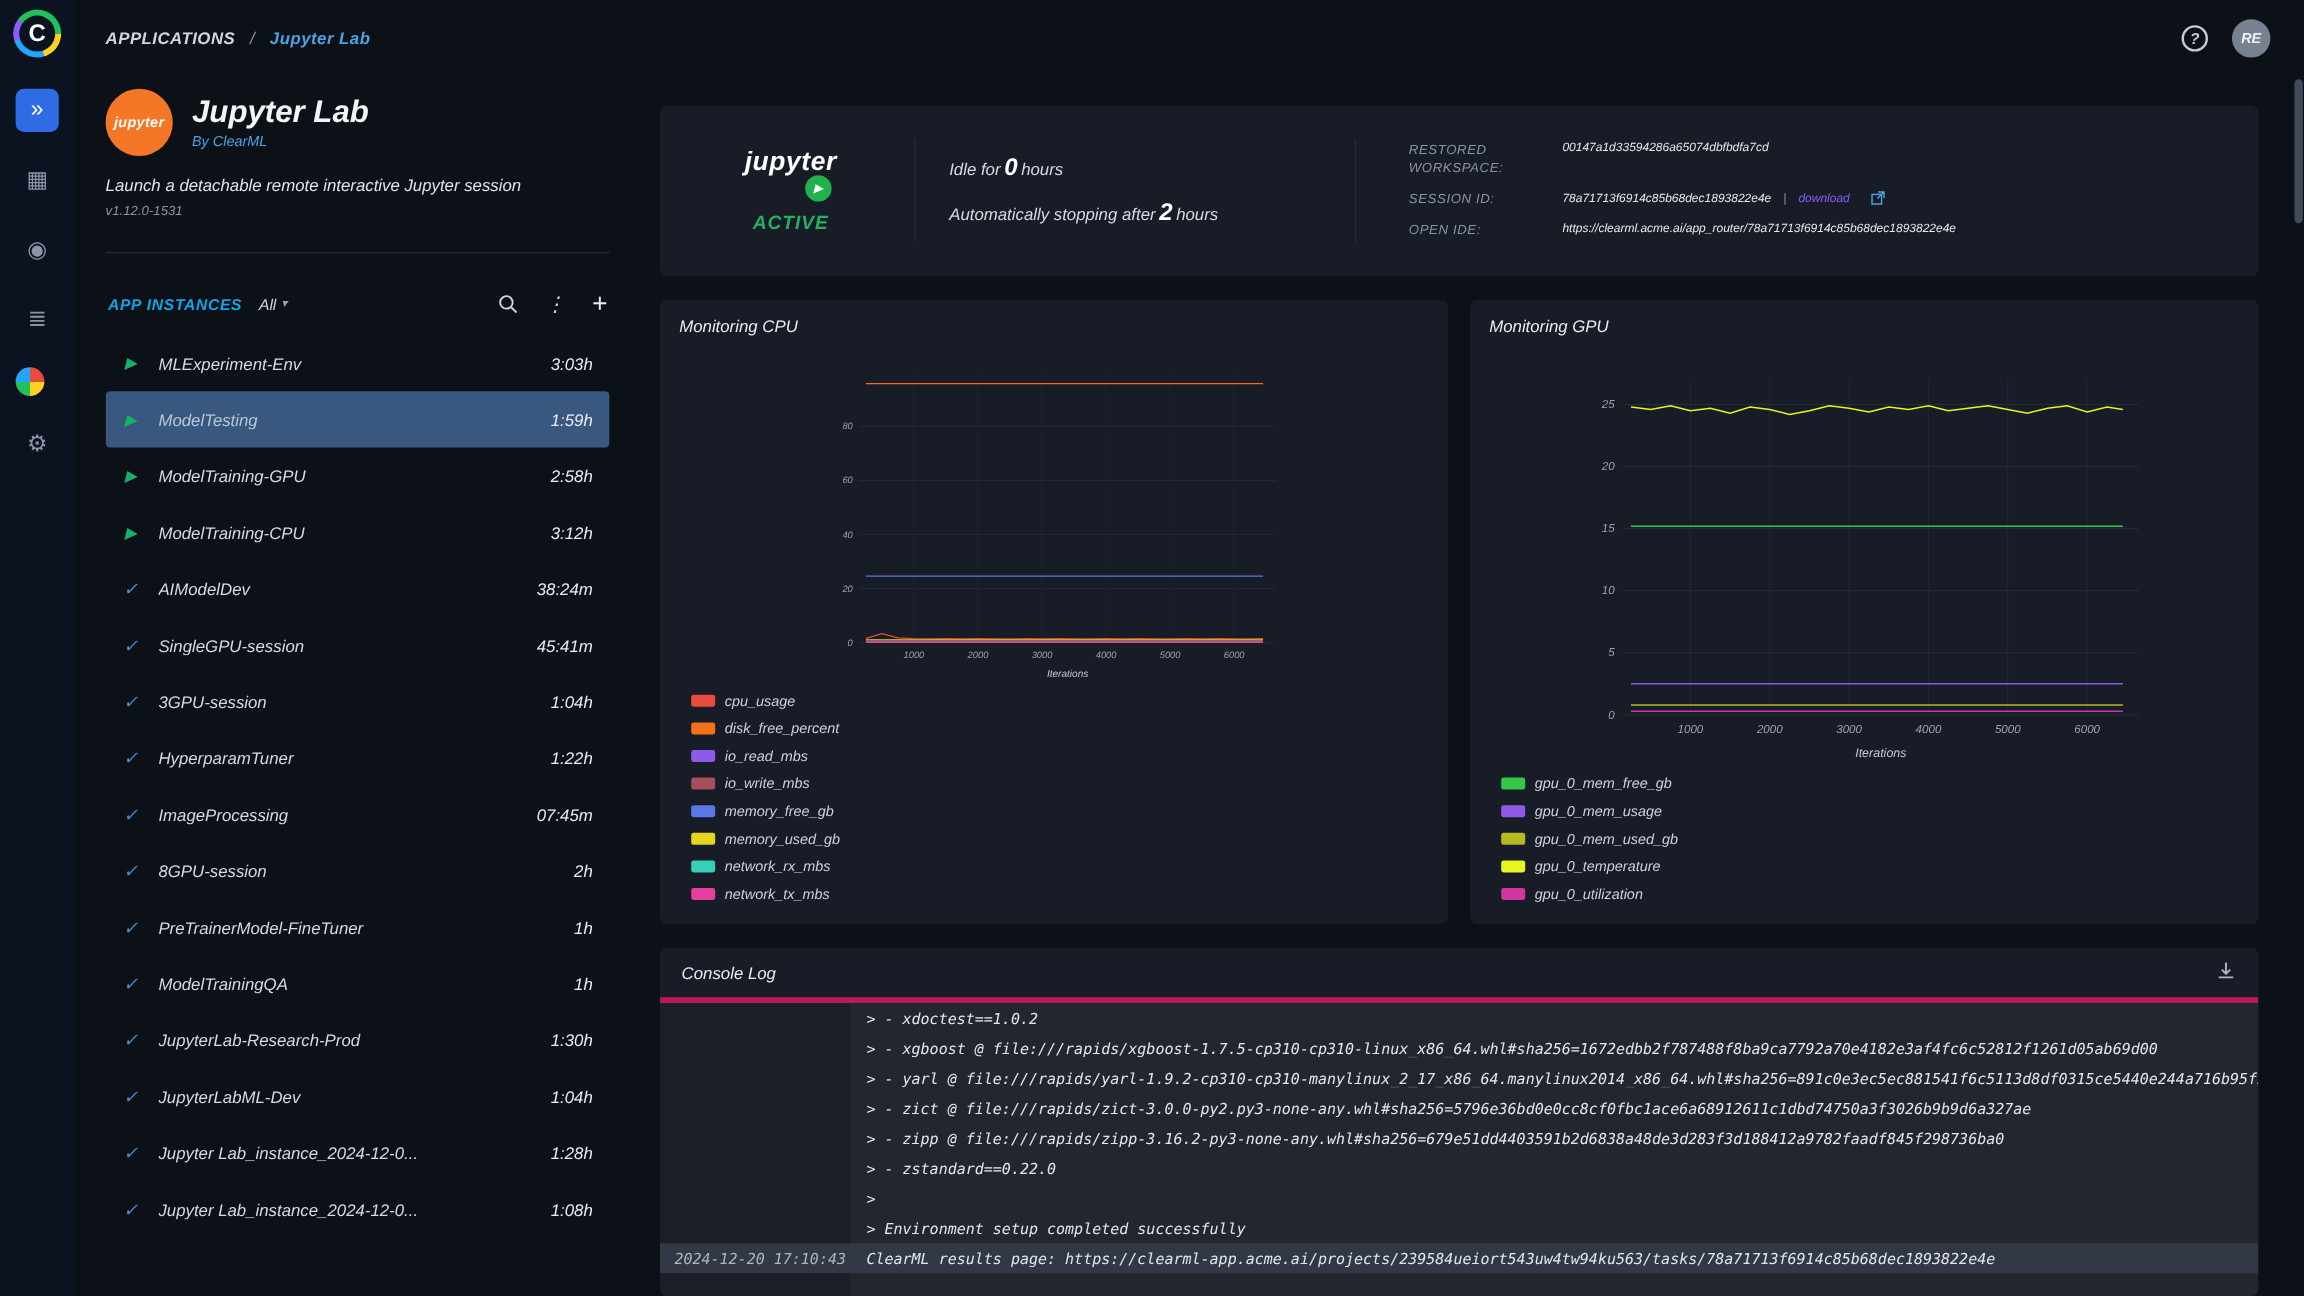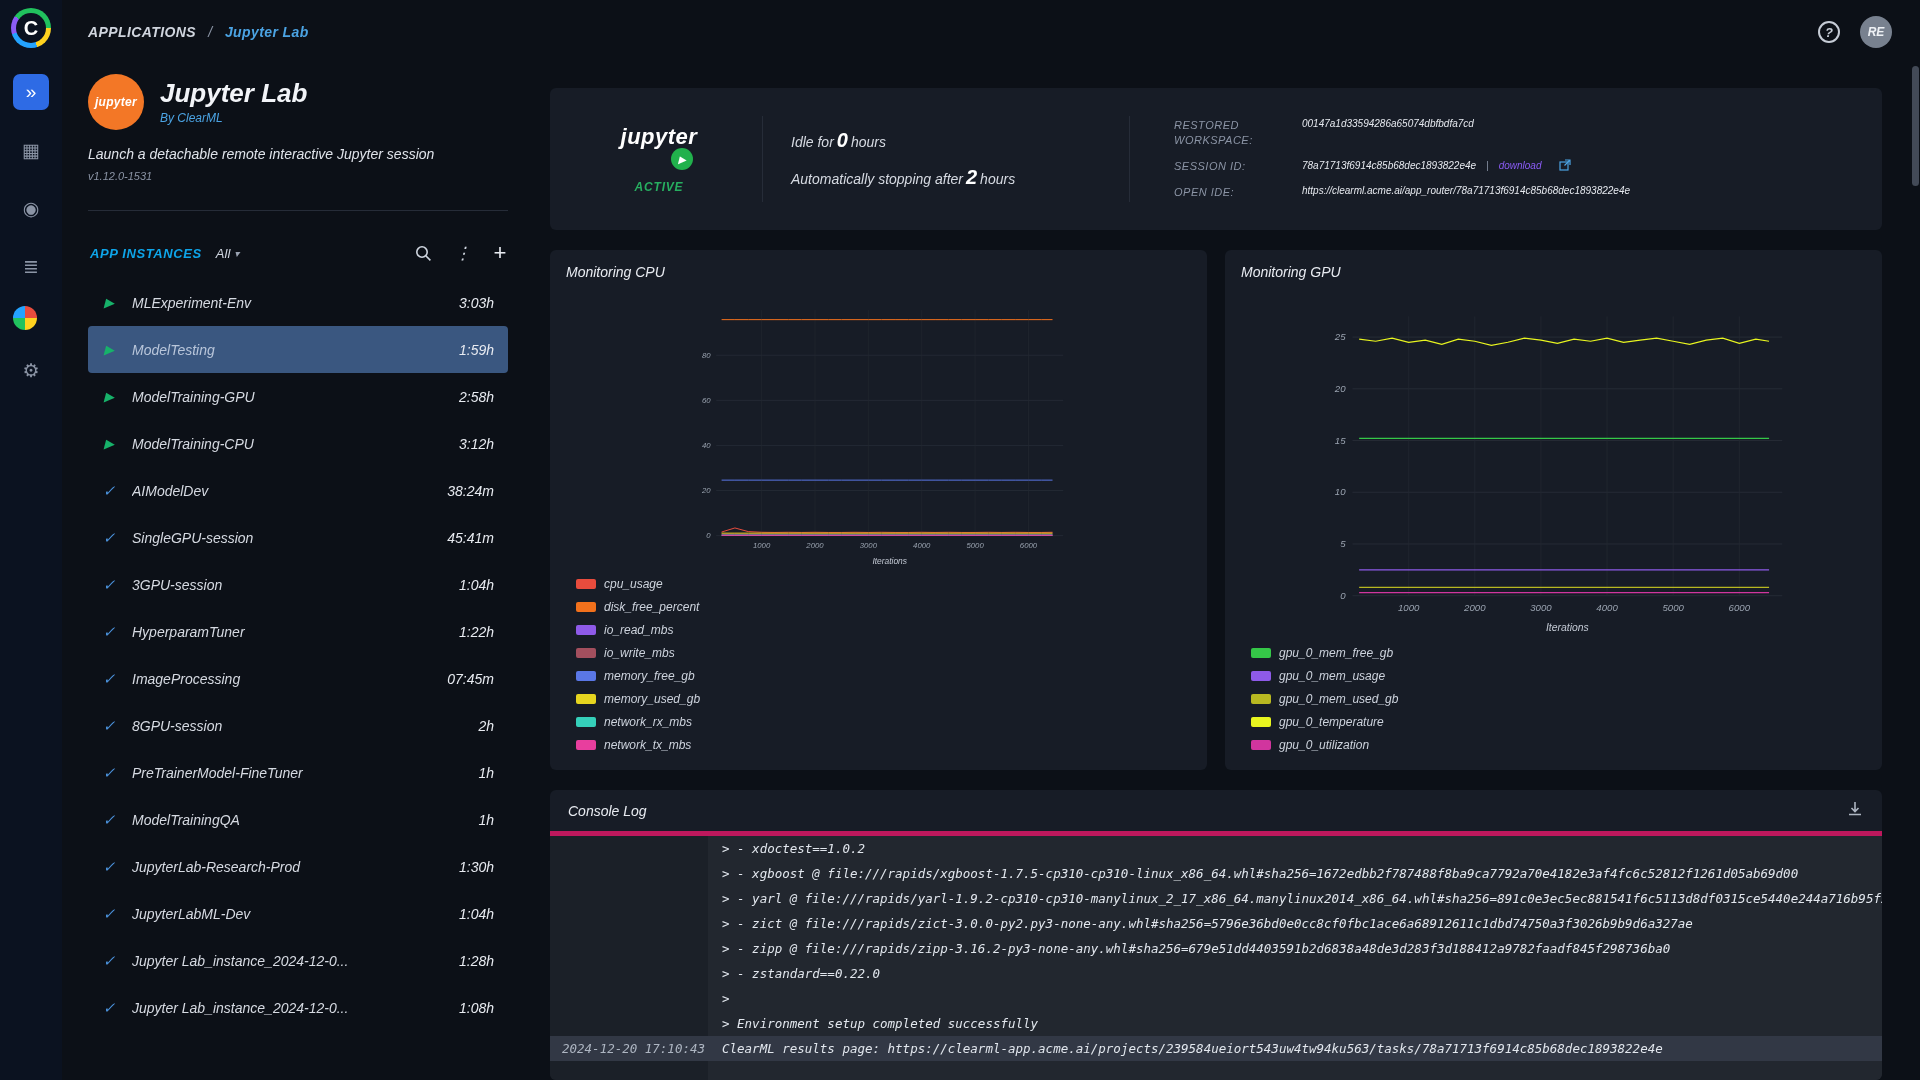--- a/index.html
+++ b/index.html
@@ -104,21 +104,21 @@
   .card { background:#171c26; border-radius:6px; }
 
   
   .status-card { height:142px; display:flex; align-items:center; padding:0 34px; gap:0; }
   .status-left { width:150px; display:flex; flex-direction:column; align-items:center; gap:6px; }
   .jup-word { color:#ffffff; font-size:22px; font-weight:600; letter-spacing:.5px; }
   .jup-play {
     width:22px; height:22px; border-radius:50%; background:#21b14c; color:#fff; font-size:10px;
     display:flex; align-items:center; justify-content:center; margin-left:46px; margin-top:-8px;
   }
-  .status-state { color:#27ae60; font-size:12px; font-weight:bold; letter-spacing:.8px; margin-top:4px; }
+  .status-state { color:#27ae60; font-size:16px; font-weight:bold; letter-spacing:.8px; margin-top:4px; }
   .vdiv { width:1px; background:#262c38; height:86px; margin:0 28px; }
   .status-mid { width:310px; display:flex; flex-direction:column; gap:14px; }
   .status-line { font-size:14px; color:#d6dae2; }
   .status-line b { font-size:20px; color:#ffffff; margin:0 3px; }
   .status-right { flex:1; display:flex; flex-direction:column; gap:11px; padding-left:16px; }
   .field-row { display:flex; align-items:flex-start; }
   .field-label { width:128px; font-size:11px; color:#8b94a5; letter-spacing:.5px; line-height:1.35; flex-shrink:0; }
   .field-value { font-size:10px; color:#e6e9ef; display:flex; align-items:center; gap:10px; }
   .field-sep { color:#8b94a5; }
   .field-link { color:#8b5cf6; cursor:pointer; display:flex; align-items:flex-end; gap:18px; }

